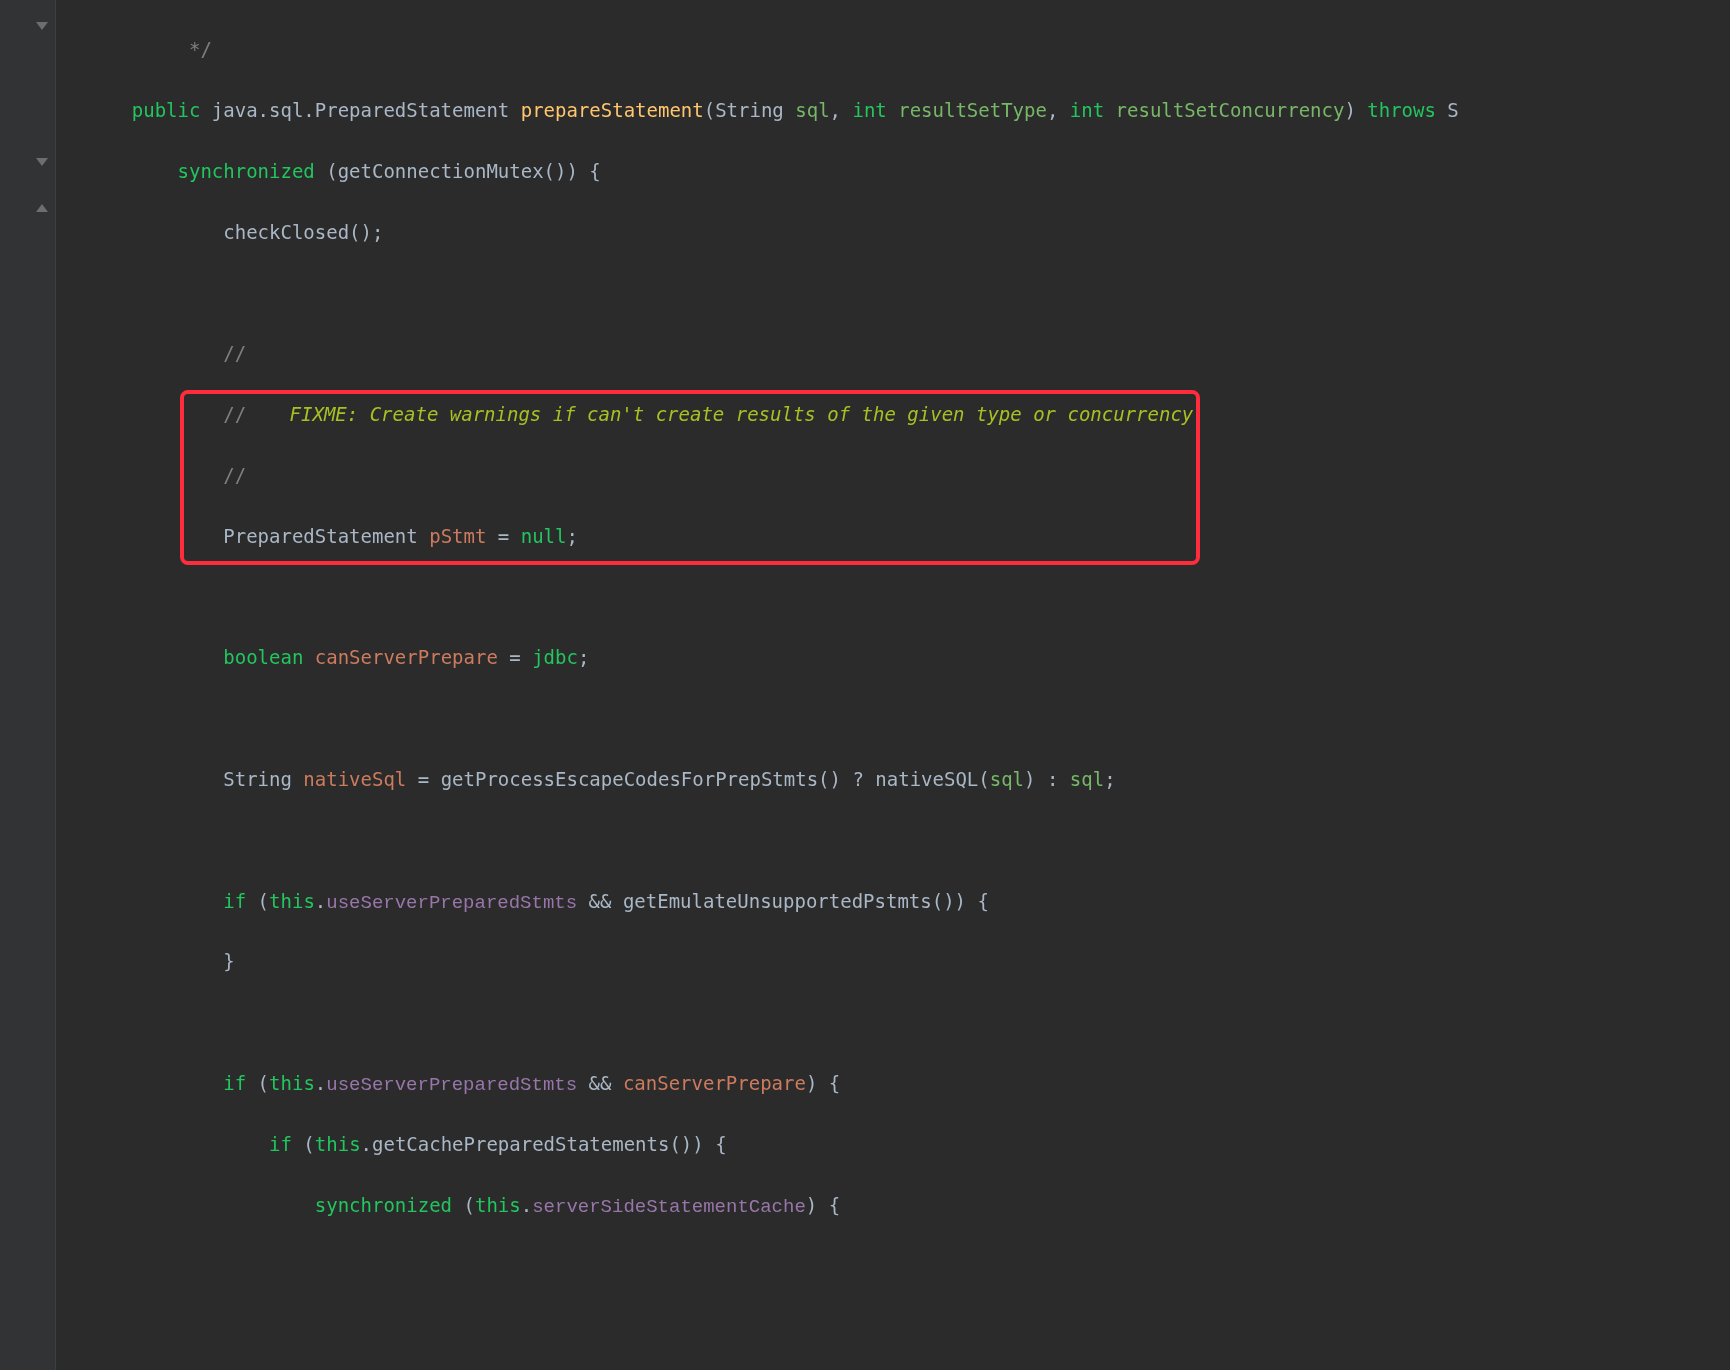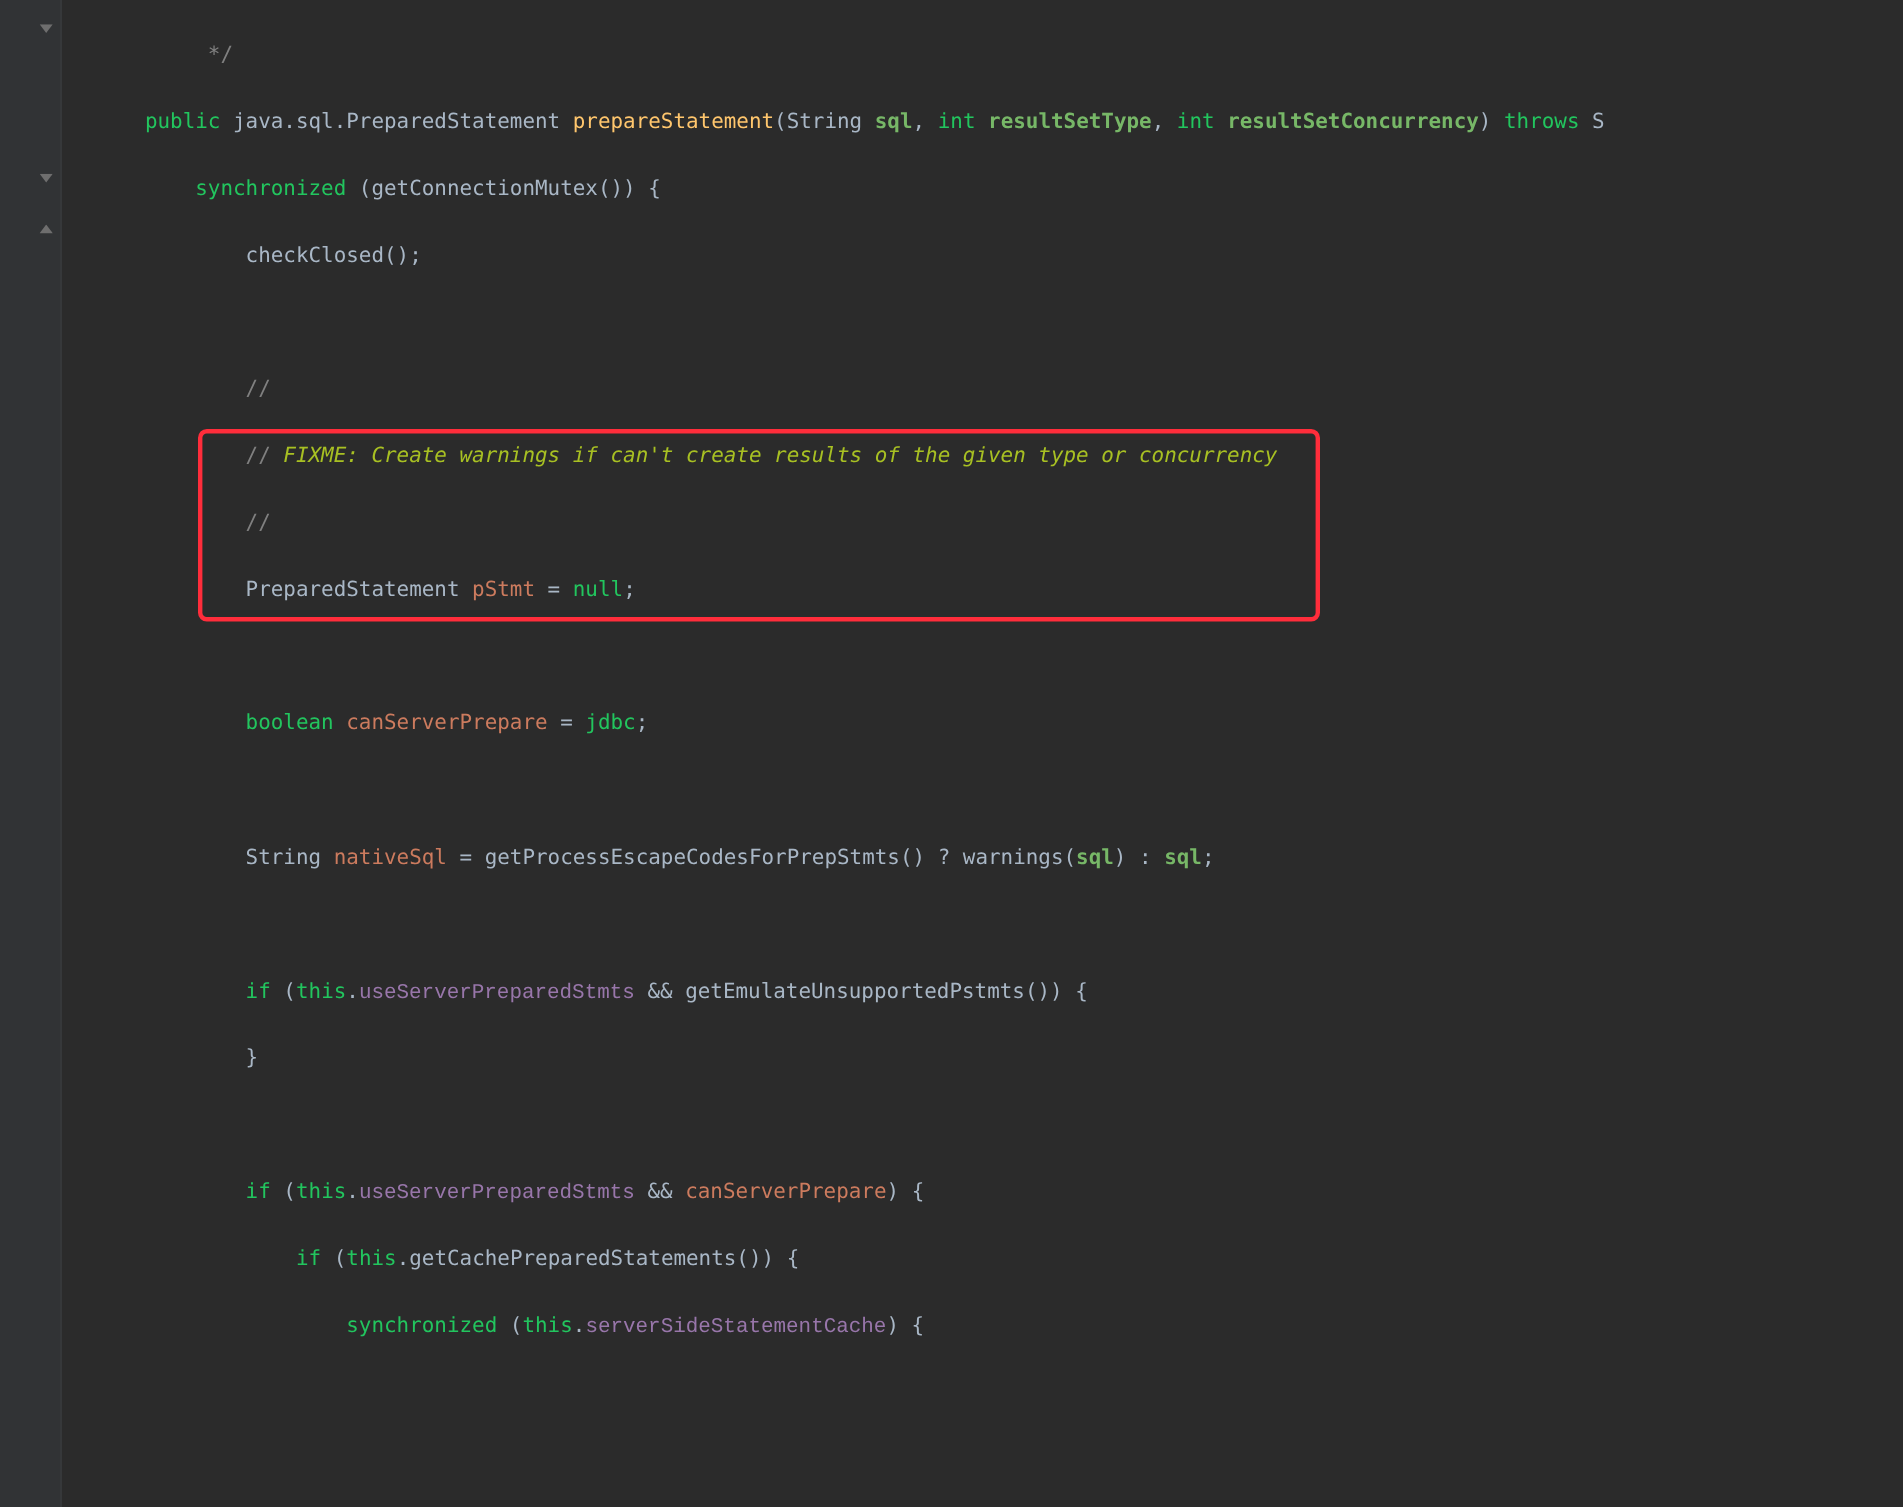--- a/index.html
+++ b/index.html
@@ -29,25 +29,25 @@
     right: 0;
     bottom: 0;
     padding-left: 30px;
     padding-top: 4px;
     white-space: pre;
   }
   .line { display: block; height: 30.4px; }
   
   .kw   { color: #22c55e; }
   .decl { color: #ffc66d; }           
-  .param{ color: #77b767; font-weight: bold; }
+  .param{ color: #77b767; }
   .local{ color: #cc7b5e; }           
   .field{ color: #9876aa; font-family: Liberation Mono, monospace; }
   .cmt  { color: #808080; }
-  .todo { color: #a8c023; font-style: italic; }
+  .todo { color: #a8c023; font-style: italic; margin-left: 32px; }
 
   .highlight-box {
     position: absolute;
     border: 4px solid #ff2d3b;
     border-radius: 8px;
     pointer-events: none;
   }
 </style>
 </head>
 <body>
@@ -71,21 +71,21 @@
 <span class="line">        <span class="kw">synchronized</span><span> (getConnectionMutex()) {</span></span>
 <span class="line">            <span>checkClosed();</span></span>
 <span class="line"> </span>
 <span class="line">            <span class="cmt">//</span></span>
 <span class="line">            <span class="cmt">// </span><span class="todo">FIXME: Create warnings if can't create results of the given type or concurrency</span></span>
 <span class="line">            <span class="cmt">//</span></span>
 <span class="line">            <span>PreparedStatement </span><span class="local">pStmt</span><span> = </span><span class="kw">null</span><span>;</span></span>
 <span class="line"> </span>
 <span class="line">            <span class="kw">boolean </span><span class="local">canServerPrepare</span><span> = </span><span class="kw">jdbc</span><span>;</span></span>
 <span class="line"> </span>
-<span class="line">            <span>String </span><span class="local">nativeSql</span><span> = getProcessEscapeCodesForPrepStmts() ? warnings(</span><span class="param">sql</span><span>) : </span><span class="param">sql</span><span>;</span></span>
+<span class="line">            <span>String </span><span class="local">nativeSql</span><span> = getProcessEscapeCodesForPrepStmts() ? nativeSQL(</span><span class="param">sql</span><span>) : </span><span class="param">sql</span><span>;</span></span>
 <span class="line"> </span>
 <span class="line">            <span class="kw">if </span><span>(</span><span class="kw">this</span><span>.</span><span class="field">useServerPreparedStmts</span><span> &amp;&amp; getEmulateUnsupportedPstmts()) {</span></span>
 <span class="line">            <span>}</span></span>
 <span class="line"> </span>
 <span class="line">            <span class="kw">if </span><span>(</span><span class="kw">this</span><span>.</span><span class="field">useServerPreparedStmts</span><span> &amp;&amp; </span><span class="local">canServerPrepare</span><span>) {</span></span>
 <span class="line">                <span class="kw">if </span><span>(</span><span class="kw">this</span><span>.getCachePreparedStatements()) {</span></span>
 <span class="line">                    <span class="kw">synchronized </span><span>(</span><span class="kw">this</span><span>.</span><span class="field">serverSideStatementCache</span><span>) {</span></span>
 
 
 

